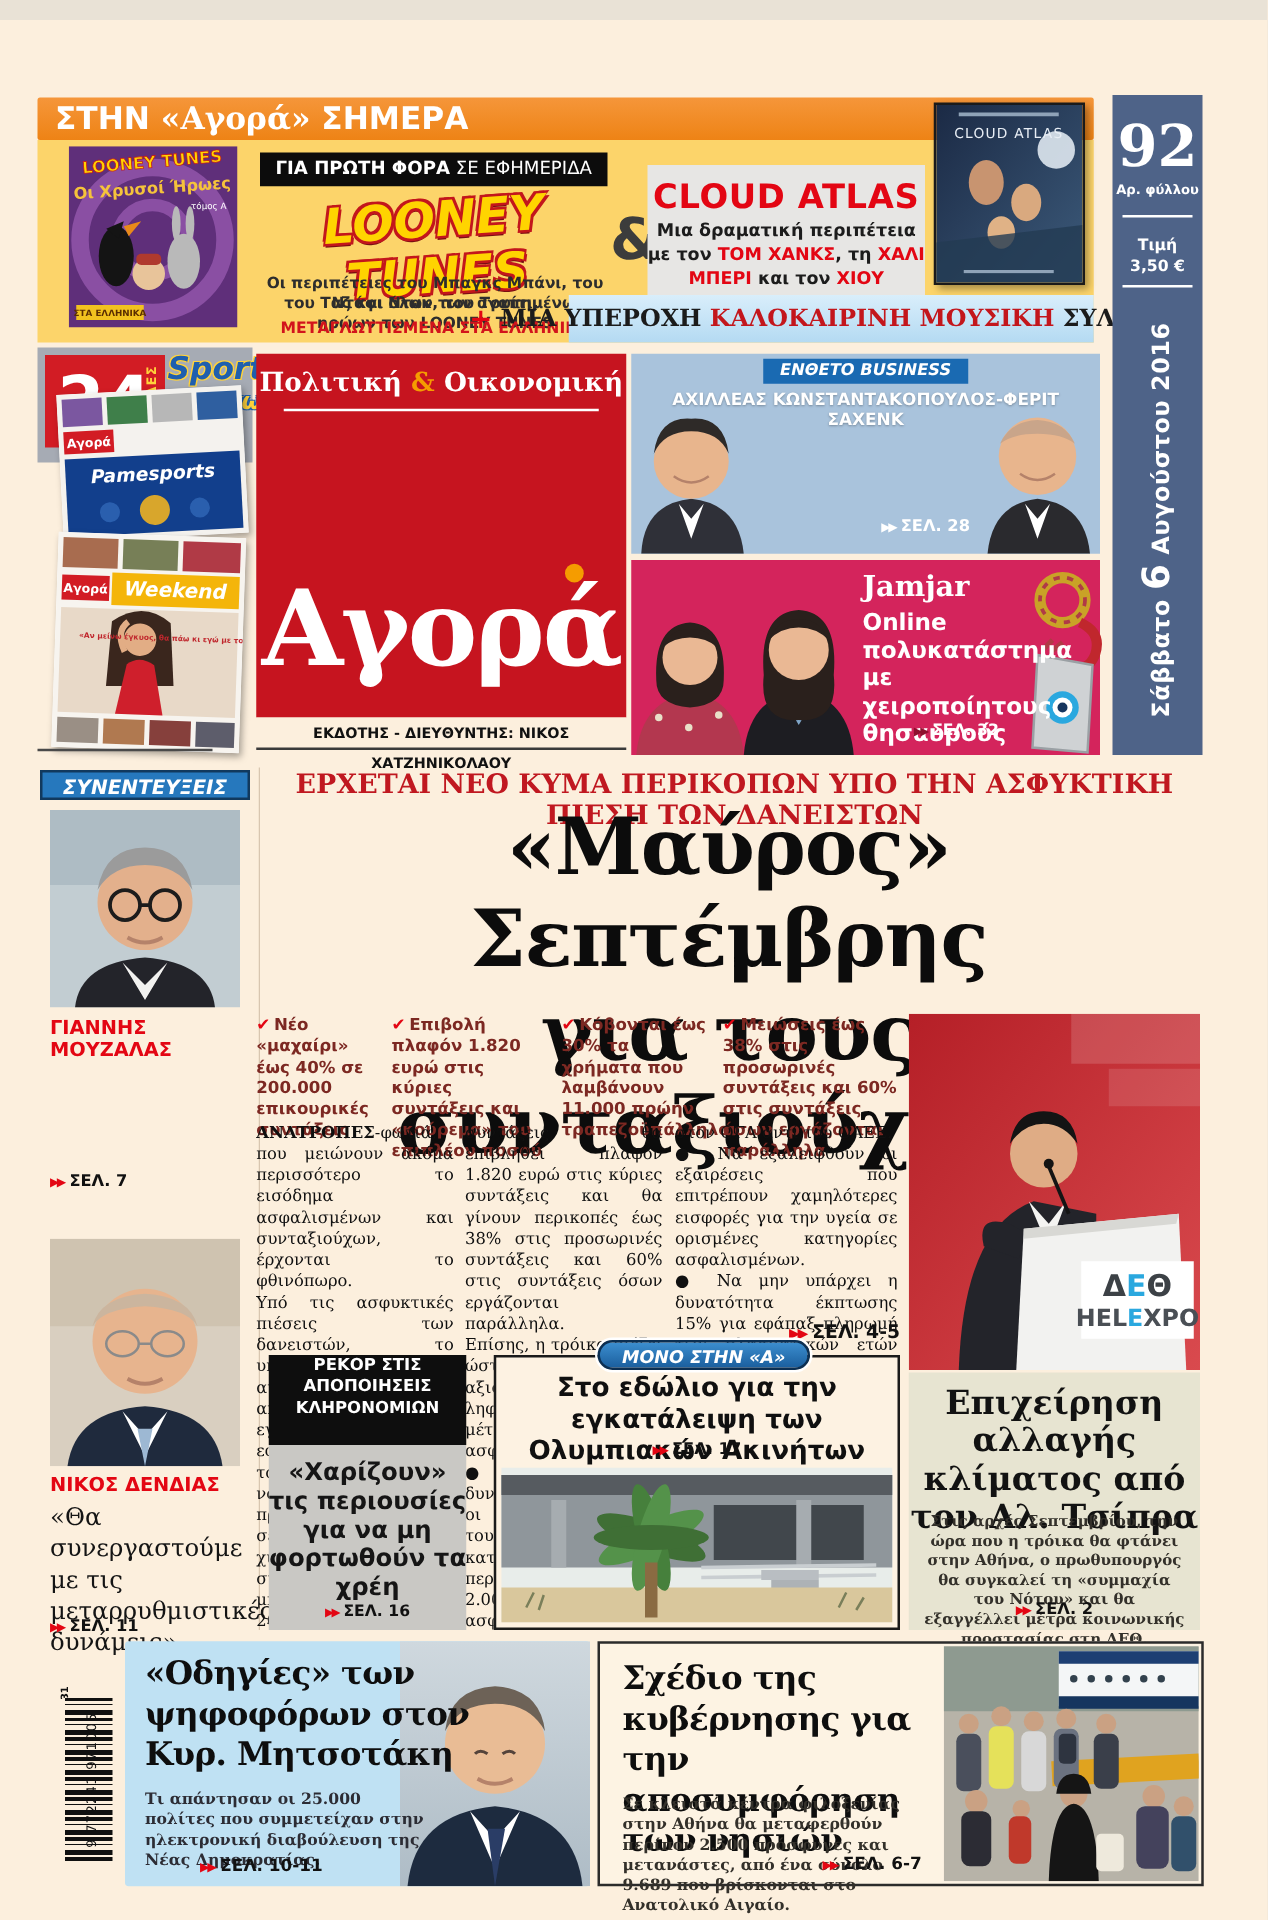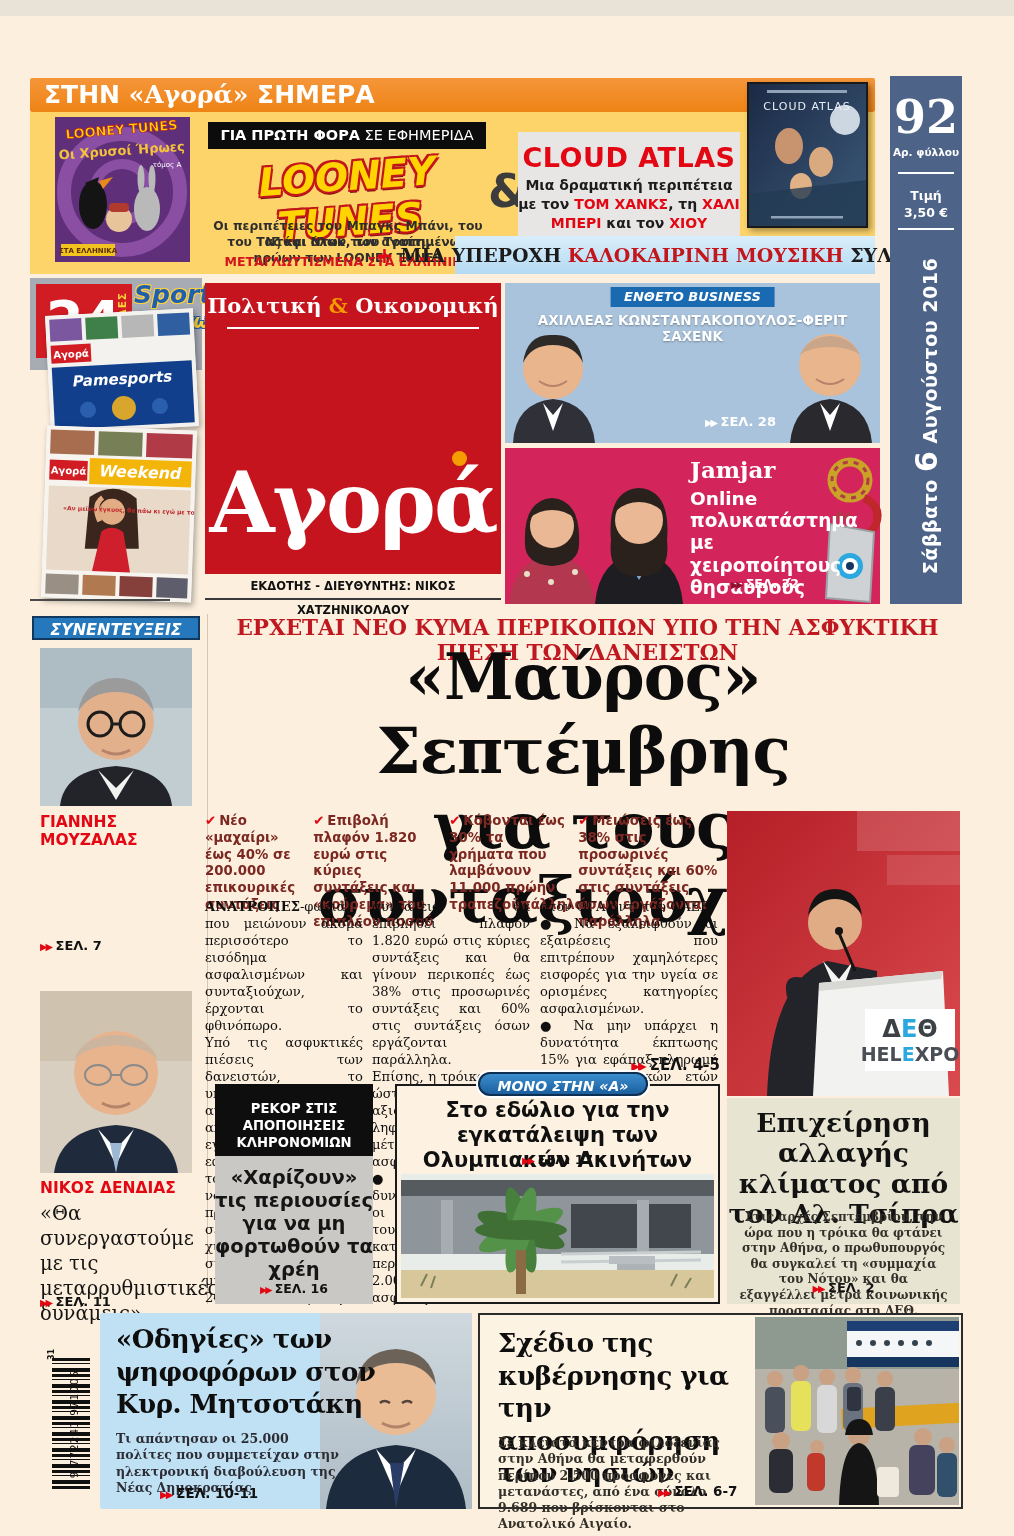--- a/index.html
+++ b/index.html
@@ -83,21 +83,21 @@
   .bullet .chk{color:#e30613;margin-right:3px;}
   .bodycol{top:882px;font-family:"DejaVu Serif","Liberation Serif",serif;font-size:13.1px;color:#101010;line-height:1.3;text-align:justify;white-space:pre-line;}
   #lead-page{left:560px;top:1040px;width:160px;text-align:right;font-size:15px;color:#111;}
   
   #tsipras-photo{left:727px;top:795px;width:233px;height:285px;}
   #tsipras-box{left:727px;top:1082px;width:233px;height:206px;background:#e7e4d1;}
   #tsipras-head{top:10px;width:100%;text-align:center;font-family:"DejaVu Serif","Liberation Serif",serif;font-weight:bold;font-size:26.5px;color:#121212;line-height:1.15;}
   #tsipras-deck{left:12px;top:112px;width:209px;text-align:center;font-family:"DejaVu Serif","Liberation Serif",serif;font-weight:bold;font-size:12px;color:#33302a;line-height:1.3;}
   #tsipras-page{top:182px;width:100%;text-align:center;font-size:13px;color:#111;}
   
-  #inh-head{left:215px;top:1068px;width:158px;height:72px;background:#0e0e0e;color:#fff;font-weight:bold;font-size:13.2px;text-align:center;line-height:1.3;padding-top:16px;box-sizing:border-box;}
+  #inh-head{left:215px;top:1068px;width:158px;height:72px;background:#0e0e0e;color:#fff;font-weight:bold;font-size:13.2px;text-align:center;line-height:1.3;box-sizing:border-box;}
   #inh-body{left:215px;top:1140px;width:158px;height:148px;background:#c9c8c4;}
   #inh-title{top:10px;width:100%;text-align:center;font-weight:bold;font-size:19.5px;color:#151515;line-height:1.18;}
   #inh-page{bottom:8px;width:100%;text-align:center;font-size:12.5px;color:#111;}
   
   #oly-box{left:395px;top:1068px;width:325px;height:220px;background:#fdf2e2;border:2px solid #1a1a1a;box-sizing:border-box;}
   #oly-badge{left:478px;top:1056px;width:170px;height:24px;border-radius:13px;background:linear-gradient(#3c8ecf,#1b5f9e);border:2px solid #0c2f52;box-shadow:0 0 0 2px #fff;color:#fff;font-weight:bold;font-style:italic;font-size:14px;text-align:center;line-height:24px;box-sizing:border-box;}
   #oly-head{top:12px;width:100%;text-align:center;font-weight:bold;font-size:21px;color:#101010;line-height:1.2;}
   #oly-page{top:66px;width:100%;text-align:center;font-size:13px;color:#111;}
   #oly-photo{left:4px;top:88px;width:313px;height:124px;}
   

